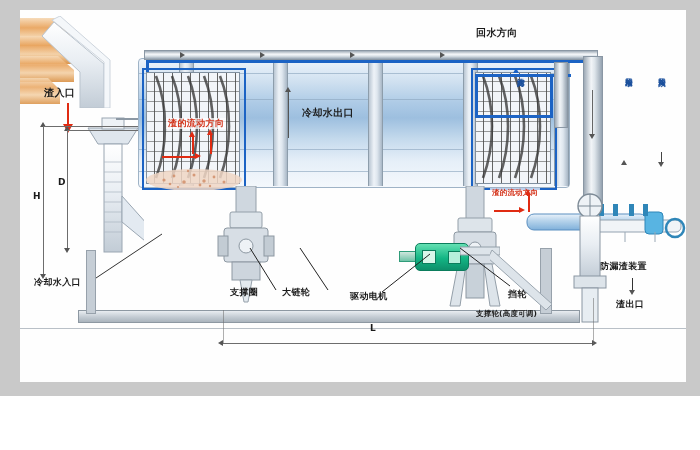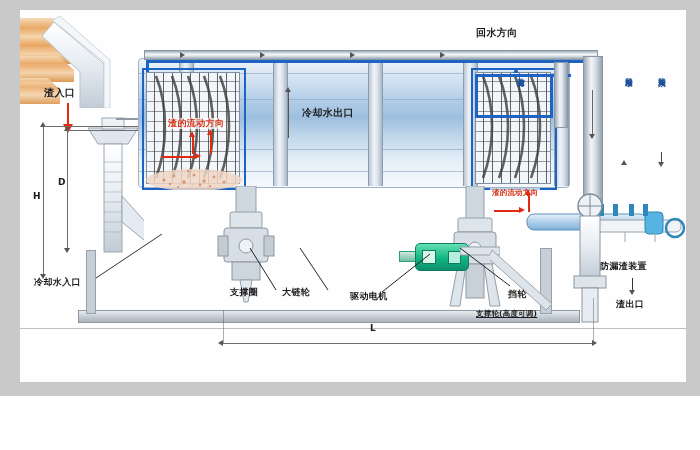--- a/index.html
+++ b/index.html
@@ -402,21 +402,21 @@
         <line x1="34" y1="4" x2="34" y2="28" stroke="#7d8a96"></line>
         <rect x="24" y="26" width="20" height="62" fill="url(#gTube)" stroke="#8a96a2"></rect>
         <rect x="18" y="86" width="32" height="12" fill="#dde4ea" stroke="#8a96a2"></rect>
         <rect x="26" y="98" width="16" height="34" fill="#e7edf2" stroke="#8a96a2"></rect>
       </svg>
 
       <div class="lbl" style="left:596px;top:290px;">渣出口</div>
       <div class="ln vline" style="left:612px;top:268px;height:14px;background:#333;"></div>
       <div class="arrow ar-dn" style="left:609px;top:280px;"></div>
 
-      <div class="lbl sm" style="left:456px;top:300px;text-decoration:underline;">支撑轮(高度可调)</div>
+      <div class="lbl sm" style="left:456px;top:300px;">支撑轮(高度可调)</div>
 
       <div class="arrow ar-lf" style="left:198px;top:330px;"></div>
       <div class="ln hline" style="left:203px;top:333px;width:370px;"></div>
       <div class="arrow ar-rt" style="left:572px;top:330px;"></div>
       <div class="lbl" style="left:350px;top:314px;">L</div>
       <div class="ln vline" style="left:203px;top:300px;height:34px;opacity:.55;"></div>
       <div class="ln vline" style="left:573px;top:288px;height:46px;opacity:.55;"></div>
 
     </div>
   </div>

